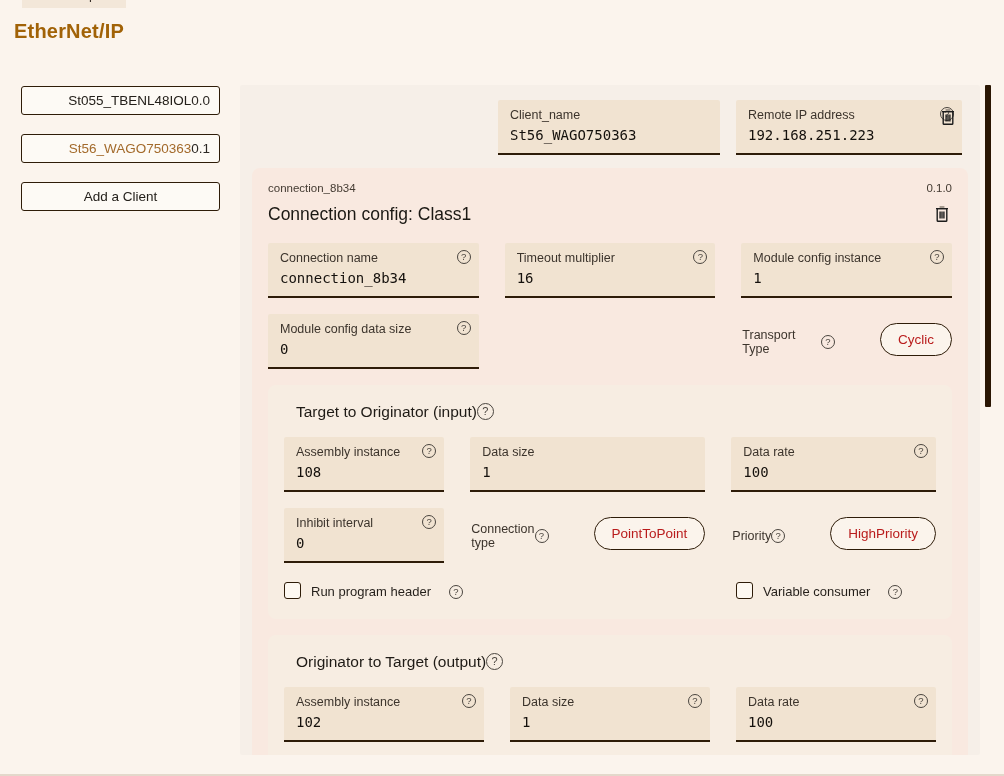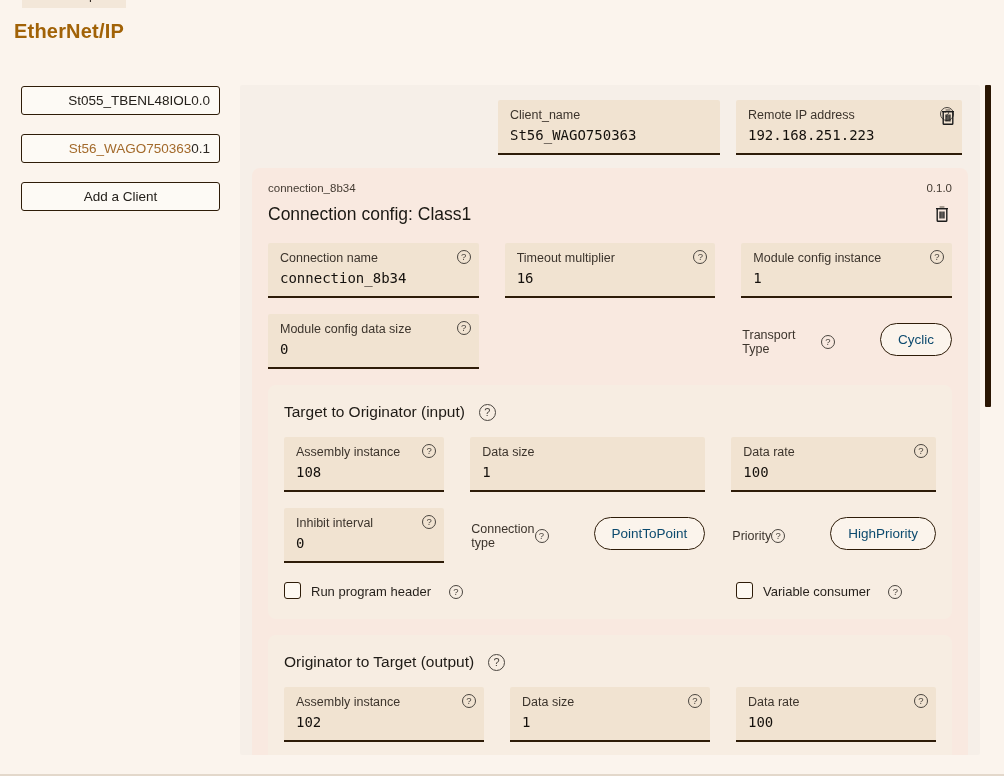--- a/index.html
+++ b/index.html
@@ -90,30 +90,30 @@
   .cell-empty{ visibility:hidden; }
 
   .select-group{ display:flex; flex-direction:row;gap:44px; }
   .select-label-row{
     display:flex; justify-content:space-between; align-items:center;
     font-size:12.5px; color:#3c342c; padding:0 1px;
   }
   .pill{
     margin-top:9px; height:33px; border:1px solid #2e1c08; border-radius:17px;
     background:#fbf4ec; display:flex; align-items:center; padding:0 17px;
-    font-size:13.5px; color:#0c4a6e; cursor:pointer;
+    font-size:13.5px; color:#b91c1c; cursor:pointer;
   }
 
   
   .subsection{
     margin-top:16px; background:#f7ede2; border-radius:8px;
     padding:14px 16px 20px;
   }
-  .subsection-title{ display:flex; align-items:center; gap:14px;
-    font-size:15.5px; color:#1f1b16; margin:4px 0 2px; }
+  .subsection-title{ display:flex; align-items:flex-start; gap:0;
+    font-size:15.5px; color:#1f1b16; margin:4px 12px 2px; }
   .subsection-title .help-icon{ width:17px; height:17px; line-height:15px; font-size:11px; }
   .subsection .fields-grid{ margin-top:16px; }
 
   .check-row{
     display:grid; grid-template-columns:repeat(3,1fr); gap:26px; margin-top:19px;
   }
   .check-item{ display:flex; align-items:flex-end; font-size:13px; color:#241f1a; }
   .checkbox{
     width:17px; height:17px; border:1.5px solid #2e1c08; border-radius:3px;
     background:#fdf8f1; margin-right:10px; cursor:pointer; flex:0 0 auto;

